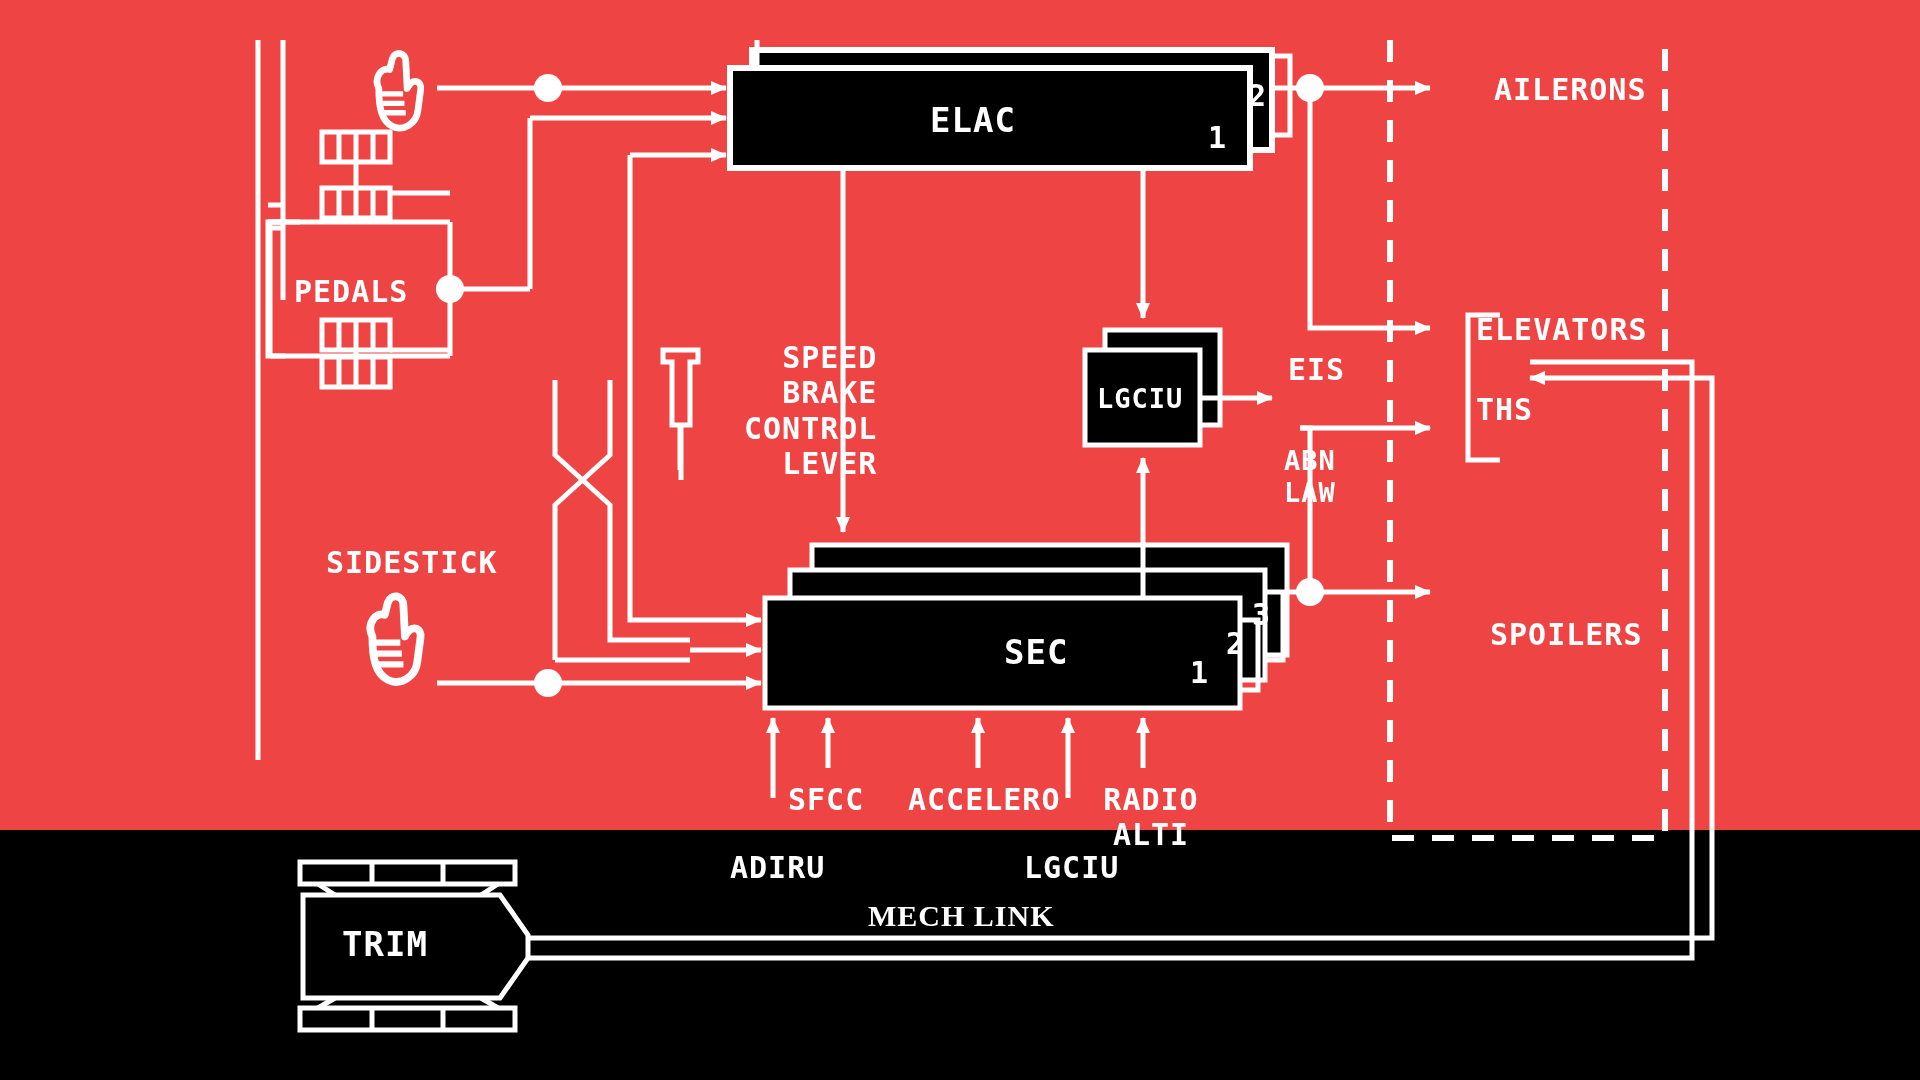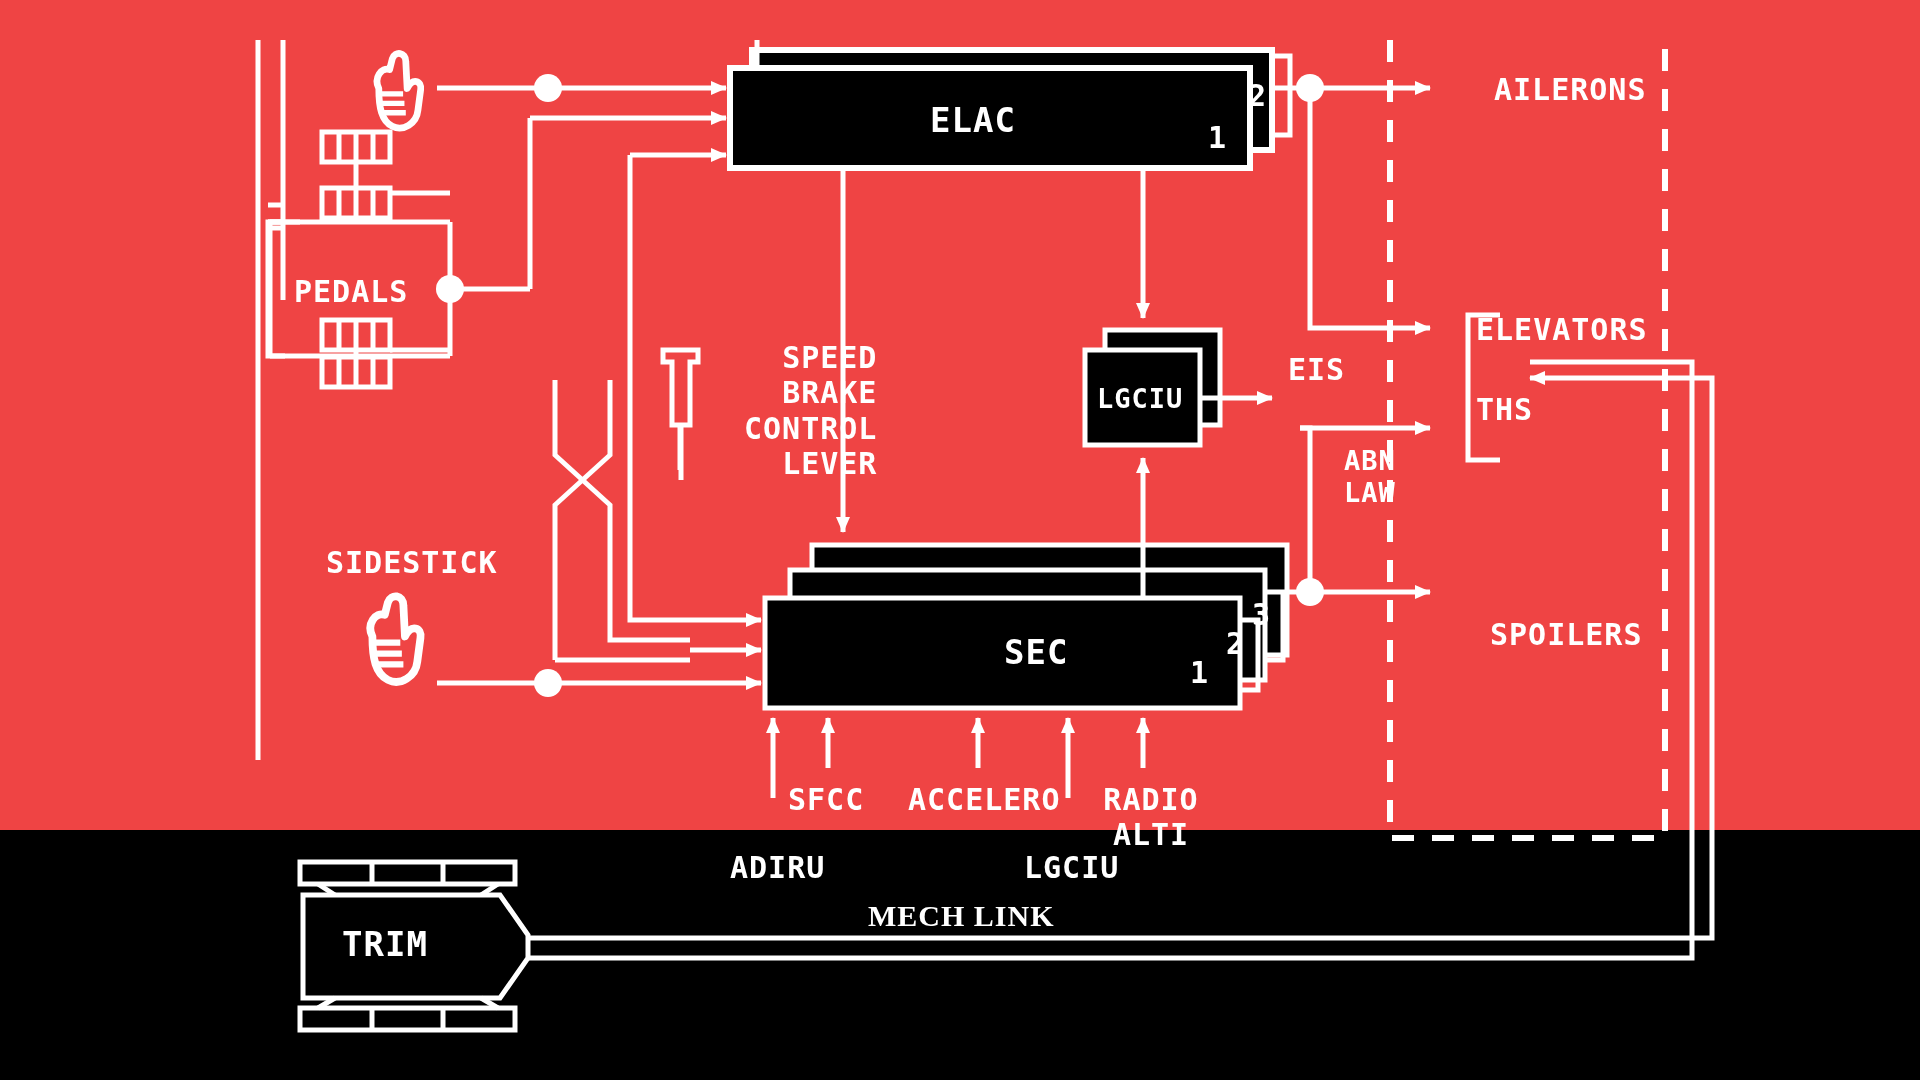--- a/index.html
+++ b/index.html
@@ -243,21 +243,21 @@
 LEVER</div>
 
   <div class="lbl t30" style="left:326px;top:545px;">SIDESTICK</div>
 
   <div class="lbl t30" style="left:294px;top:274px;">PEDALS</div>
 
   <div class="lbl t34" style="left:326px;top:924px;margin-left:16px;">TRIM</div>
 
   <div class="lbl t30" style="left:868px;top:898px;font-family:Liberation Serif, serif;">MECH LINK</div>
 
-  <div class="lbl t27" style="left:1344px;top:445px;">ABN
+  <div class="lbl t27" style="left:1284px;top:445px;">ABN
 LAW</div>
 
   <div class="lbl t30" style="left:1494px;top:72px;">AILERONS</div>
   <div class="lbl t30" style="left:1476px;top:312px;">ELEVATORS</div>
   <div class="lbl t30" style="left:1476px;top:392px;">THS</div>
   <div class="lbl t30" style="left:1490px;top:576px;margin-top:41px;">SPOILERS</div>
 
   <div class="lbl t30" style="left:730px;top:850px;">ADIRU</div>
   <div class="lbl t30" style="left:788px;top:782px;">SFCC</div>
   <div class="lbl t30" style="left:908px;top:782px;">ACCELERO</div>

